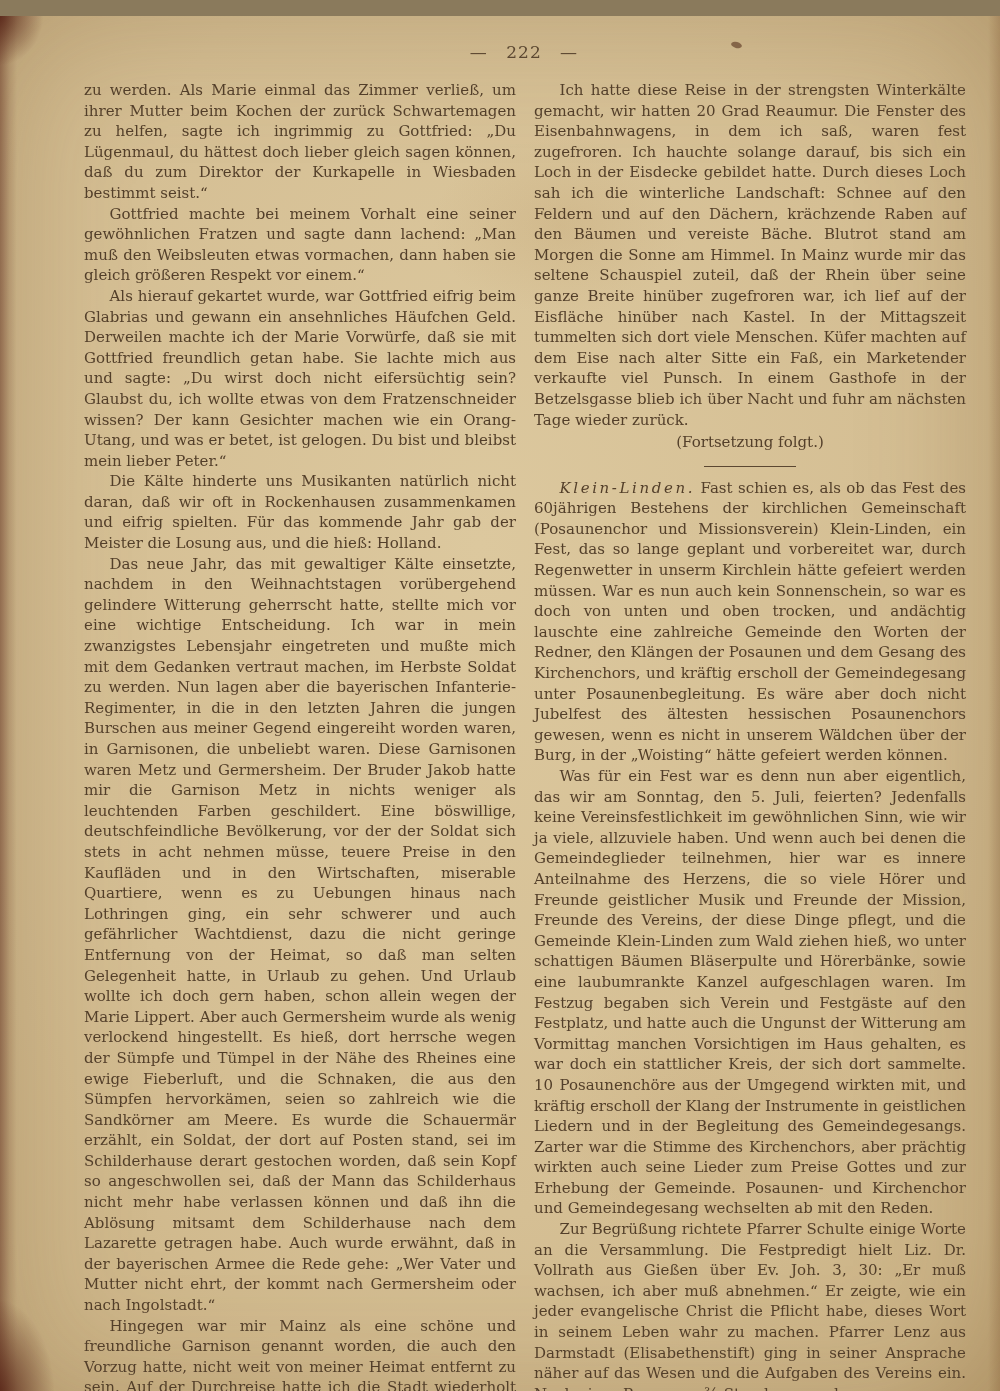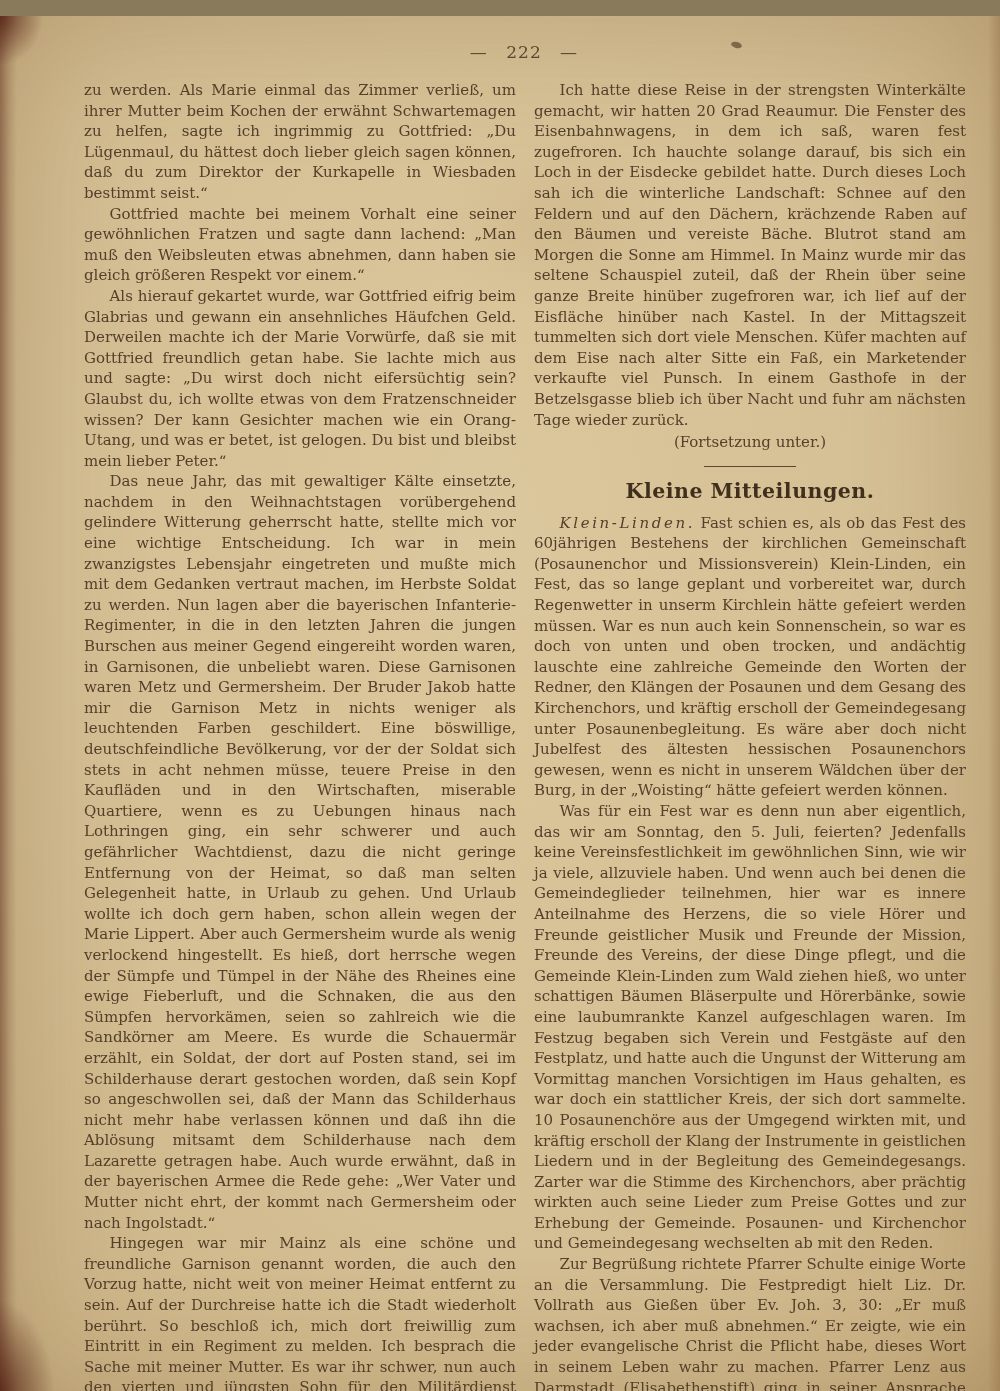--- a/index.html
+++ b/index.html
@@ -69,34 +69,34 @@
   <div class="corner-bl"></div>
   <div class="stain-a"></div>
   <div class="stain-b"></div>
   <div class="speck"></div>
 
   <div class="page-number">— 222 —</div>
 
   <div class="text-area">
 
     <div class="col">
-      <p>zu werden. Als Marie einmal das Zimmer verließ, um ihrer Mutter beim Kochen der erwähnt Schwartemagen zu helfen, sagte ich ingrimmig zu Gottfried: „Du Lügenmaul, du hättest doch lieber gleich sagen können, daß du zum Direktor der Kurkapelle in Wiesbaden bestimmt seist.“</p>
-      <p class="ind">Gottfried machte bei meinem Vorhalt eine seiner gewöhnlichen Fratzen und sagte dann lachend: „Man muß den Weibsleuten etwas abnehmen, dann haben sie gleich größeren Respekt vor einem.“</p>
+      <p>zu werden. Als Marie einmal das Zimmer verließ, um ihrer Mutter beim Kochen der zurück Schwartemagen zu helfen, sagte ich ingrimmig zu Gottfried: „Du Lügenmaul, du hättest doch lieber gleich sagen können, daß du zum Direktor der Kurkapelle in Wiesbaden bestimmt seist.“</p>
+      <p class="ind">Gottfried machte bei meinem Vorhalt eine seiner gewöhnlichen Fratzen und sagte dann lachend: „Man muß den Weibsleuten etwas vormachen, dann haben sie gleich größeren Respekt vor einem.“</p>
       <p class="ind">Als hierauf gekartet wurde, war Gottfried eifrig beim Glabrias und gewann ein ansehnliches Häufchen Geld. Derweilen machte ich der Marie Vorwürfe, daß sie mit Gottfried freundlich getan habe. Sie lachte mich aus und sagte: „Du wirst doch nicht eifersüchtig sein? Glaubst du, ich wollte etwas von dem Fratzenschneider wissen? Der kann Gesichter machen wie ein Orang-Utang, und was er betet, ist gelogen. Du bist und bleibst mein lieber Peter.“</p>
+      <p class="ind">Die Kälte hinderte uns Musikanten natürlich nicht daran, daß wir oft in Rockenhausen zusammenkamen und eifrig spielten. Für das kommende Jahr gab der Meister die Losung aus, und die hieß: Holland.</p>
       <p class="ind">Das neue Jahr, das mit gewaltiger Kälte einsetzte, nachdem in den Weihnachtstagen vorübergehend gelindere Witterung geherrscht hatte, stellte mich vor eine wichtige Entscheidung. Ich war in mein zwanzigstes Lebensjahr eingetreten und mußte mich mit dem Gedanken vertraut machen, im Herbste Soldat zu werden. Nun lagen aber die bayerischen Infanterie-Regimenter, in die in den letzten Jahren die jungen Burschen aus meiner Gegend eingereiht worden waren, in Garnisonen, die unbeliebt waren. Diese Garnisonen waren Metz und Germersheim. Der Bruder Jakob hatte mir die Garnison Metz in nichts weniger als leuchtenden Farben geschildert. Eine böswillige, deutschfeindliche Bevölkerung, vor der der Soldat sich stets in acht nehmen müsse, teuere Preise in den Kaufläden und in den Wirtschaften, miserable Quartiere, wenn es zu Uebungen hinaus nach Lothringen ging, ein sehr schwerer und auch gefährlicher Wachtdienst, dazu die nicht geringe Entfernung von der Heimat, so daß man selten Gelegenheit hatte, in Urlaub zu gehen. Und Urlaub wollte ich doch gern haben, schon allein wegen der Marie Lippert. Aber auch Germersheim wurde als wenig verlockend hingestellt. Es hieß, dort herrsche wegen der Sümpfe und Tümpel in der Nähe des Rheines eine ewige Fieberluft, und die Schnaken, die aus den Sümpfen hervorkämen, seien so zahlreich wie die Sandkörner am Meere. Es wurde die Schauermär erzählt, ein Soldat, der dort auf Posten stand, sei im Schilderhause derart gestochen worden, daß sein Kopf so angeschwollen sei, daß der Mann das Schilderhaus nicht mehr habe verlassen können und daß ihn die Ablösung mitsamt dem Schilderhause nach dem Lazarette getragen habe. Auch wurde erwähnt, daß in der bayerischen Armee die Rede gehe: „Wer Vater und Mutter nicht ehrt, der kommt nach Germersheim oder nach Ingolstadt.“</p>
       <p class="ind">Hingegen war mir Mainz als eine schöne und freundliche Garnison genannt worden, die auch den Vorzug hatte, nicht weit von meiner Heimat entfernt zu sein. Auf der Durchreise hatte ich die Stadt wiederholt berührt. So beschloß ich, mich dort freiwillig zum Eintritt in ein Regiment zu melden. Ich besprach die Sache mit meiner Mutter. Es war ihr schwer, nun auch den vierten und jüngsten Sohn für den Militärdienst hergeben zu müssen, aber sie sah ein, daß mein Entschluß nicht schlecht sei, und gab ihre Zustimmung. Ich erwirkte mir vom Bezirkskommando in Kaiserslautern einen Meldeschein,</p>
     </div>
 
     <div class="col">
       <p class="ind">Ich hatte diese Reise in der strengsten Winterkälte gemacht, wir hatten 20 Grad Reaumur. Die Fenster des Eisenbahnwagens, in dem ich saß, waren fest zugefroren. Ich hauchte solange darauf, bis sich ein Loch in der Eisdecke gebildet hatte. Durch dieses Loch sah ich die winterliche Landschaft: Schnee auf den Feldern und auf den Dächern, krächzende Raben auf den Bäumen und vereiste Bäche. Blutrot stand am Morgen die Sonne am Himmel. In Mainz wurde mir das seltene Schauspiel zuteil, daß der Rhein über seine ganze Breite hinüber zugefroren war, ich lief auf der Eisfläche hinüber nach Kastel. In der Mittagszeit tummelten sich dort viele Menschen. Küfer machten auf dem Eise nach alter Sitte ein Faß, ein Marketender verkaufte viel Punsch. In einem Gasthofe in der Betzelsgasse blieb ich über Nacht und fuhr am nächsten Tage wieder zurück.</p>
-      <p class="cont-note">(Fortsetzung unter.)</p>
+      <p class="cont-note">(Fortsetzung folgt.)</p>
 
       <div class="divider"></div>
 
-      <p class="section-title">Kleine Mitteilungen.</p>
 
       <p class="ind"><span class="lead">Klein-Linden.</span>
         <span>Fast schien es, als ob das Fest des 60jährigen Bestehens der kirchlichen Gemeinschaft (Posaunenchor und Missionsverein) Klein-Linden, ein Fest, das so lange geplant und vorbereitet war, durch Regenwetter in unserm Kirchlein hätte gefeiert werden müssen. War es nun auch kein Sonnenschein, so war es doch von unten und oben trocken, und andächtig lauschte eine zahlreiche Gemeinde den Worten der Redner, den Klängen der Posaunen und dem Gesang des Kirchenchors, und kräftig erscholl der Gemeindegesang unter Posaunenbegleitung. Es wäre aber doch nicht Jubelfest des ältesten hessischen Posaunenchors gewesen, wenn es nicht in unserem Wäldchen über der Burg, in der „Woisting“ hätte gefeiert werden können.</span></p>
 
       <p class="ind"><span>Was für ein Fest war es denn nun aber eigentlich, das wir am Sonntag, den 5. Juli, feierten? Jedenfalls keine Vereinsfestlichkeit im gewöhnlichen Sinn, wie wir ja viele, allzuviele haben. Und wenn auch bei denen die Gemeindeglieder teilnehmen, hier war es innere Anteilnahme des Herzens, die so viele Hörer und Freunde geistlicher Musik und Freunde der Mission, Freunde des Vereins, der diese Dinge pflegt, und die Gemeinde Klein-Linden zum Wald ziehen hieß, wo unter schattigen Bäumen Bläserpulte und Hörerbänke, sowie eine laubumrankte Kanzel aufgeschlagen waren. Im Festzug begaben sich Verein und Festgäste auf den Festplatz, und hatte auch die Ungunst der Witterung am Vormittag manchen Vorsichtigen im Haus gehalten, es war doch ein stattlicher Kreis, der sich dort sammelte. 10 Posaunenchöre aus der Umgegend wirkten mit, und kräftig erscholl der Klang der Instrumente in geistlichen Liedern und in der Begleitung des Gemeindegesangs. Zarter war die Stimme des Kirchenchors, aber prächtig wirkten auch seine Lieder zum Preise Gottes und zur Erhebung der Gemeinde. Posaunen- und Kirchenchor und Gemeindegesang wechselten ab mit den Reden.</span></p>
 
       <p class="ind"><span>Zur Begrüßung richtete Pfarrer Schulte einige Worte an die Versammlung. Die Festpredigt hielt Liz. Dr. Vollrath aus Gießen über Ev. Joh. 3, 30: „Er muß wachsen, ich aber muß abnehmen.“ Er zeigte, wie ein jeder evangelische Christ die Pflicht habe, dieses Wort in seinem Leben wahr zu machen. Pfarrer Lenz aus Darmstadt (Elisabethenstift) ging in seiner Ansprache näher auf das Wesen und die Aufgaben des Vereins ein. Nach einer Pause von ¾ Stunden sprach</span></p>
     </div>
 
   </div>

